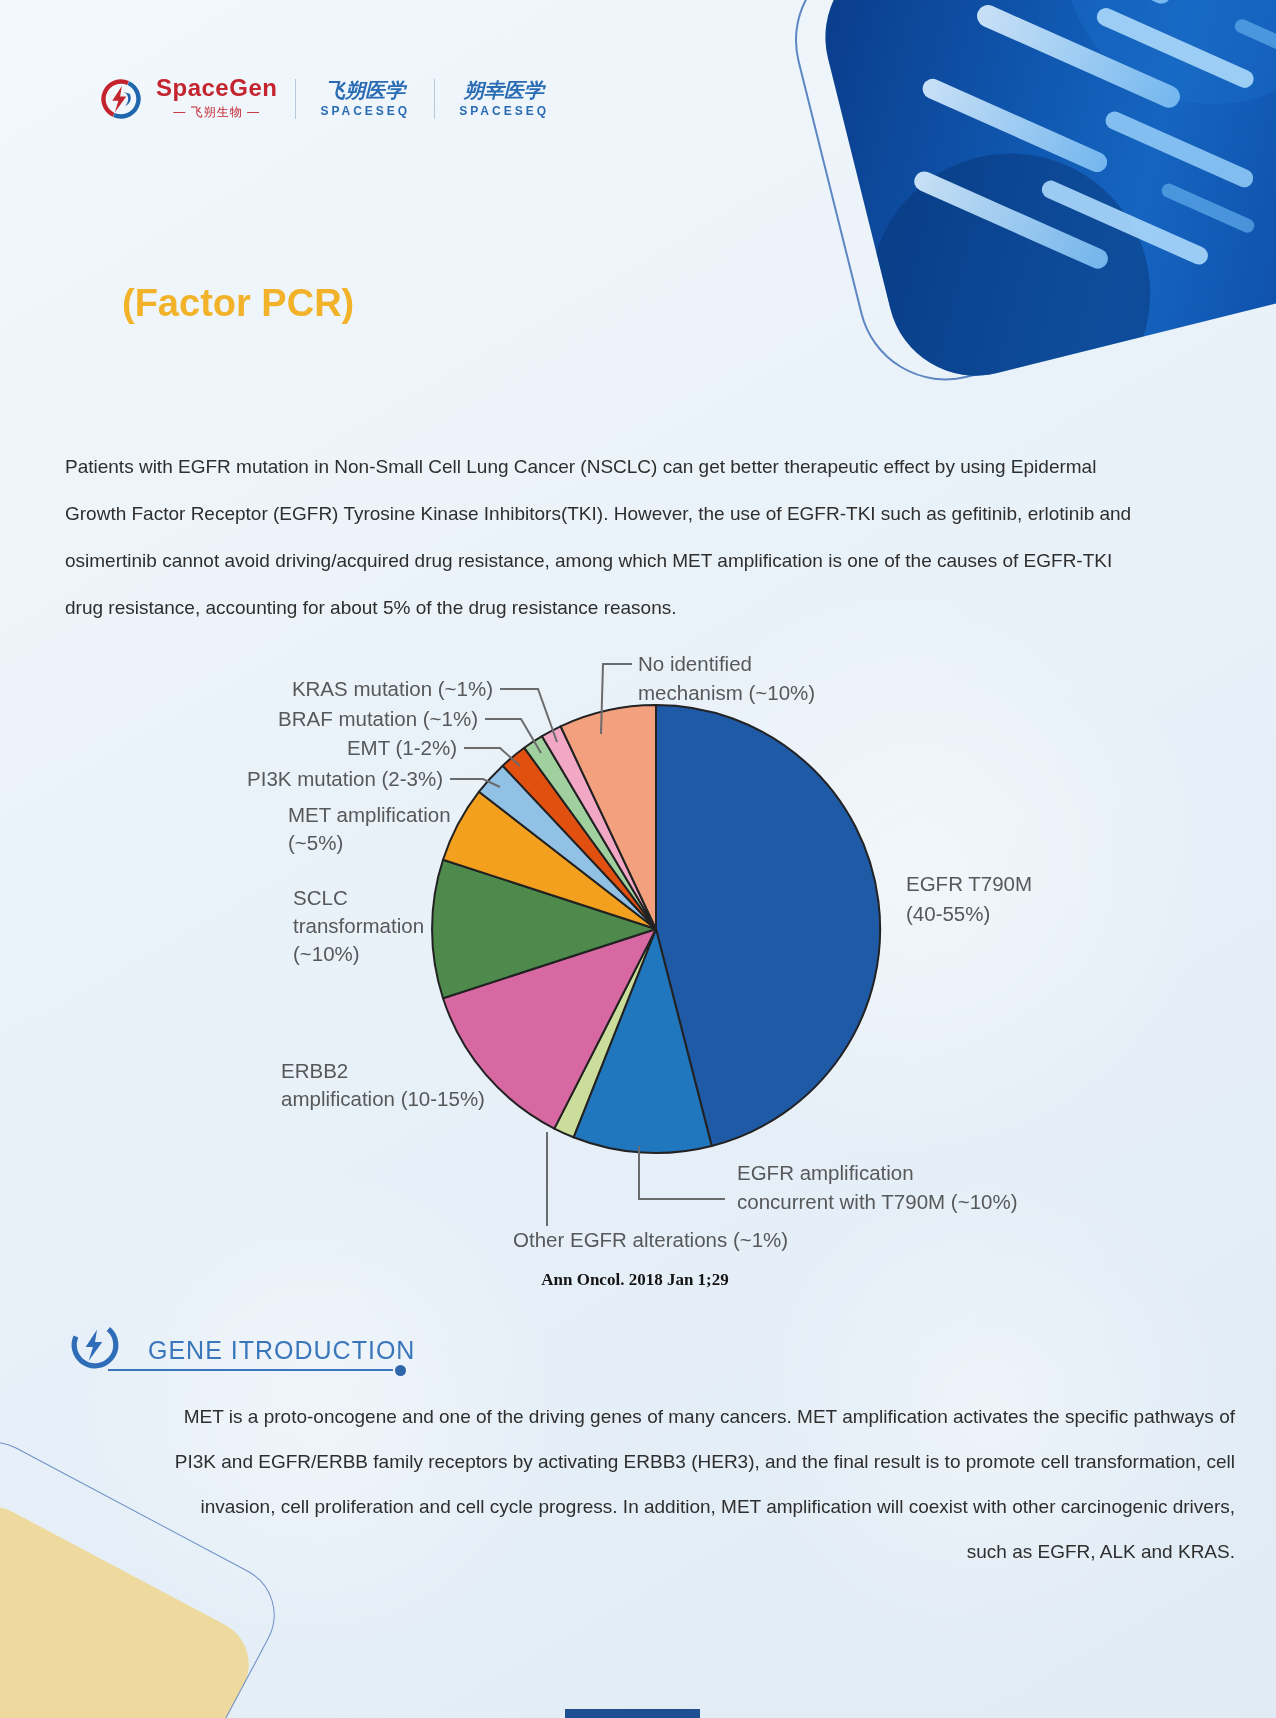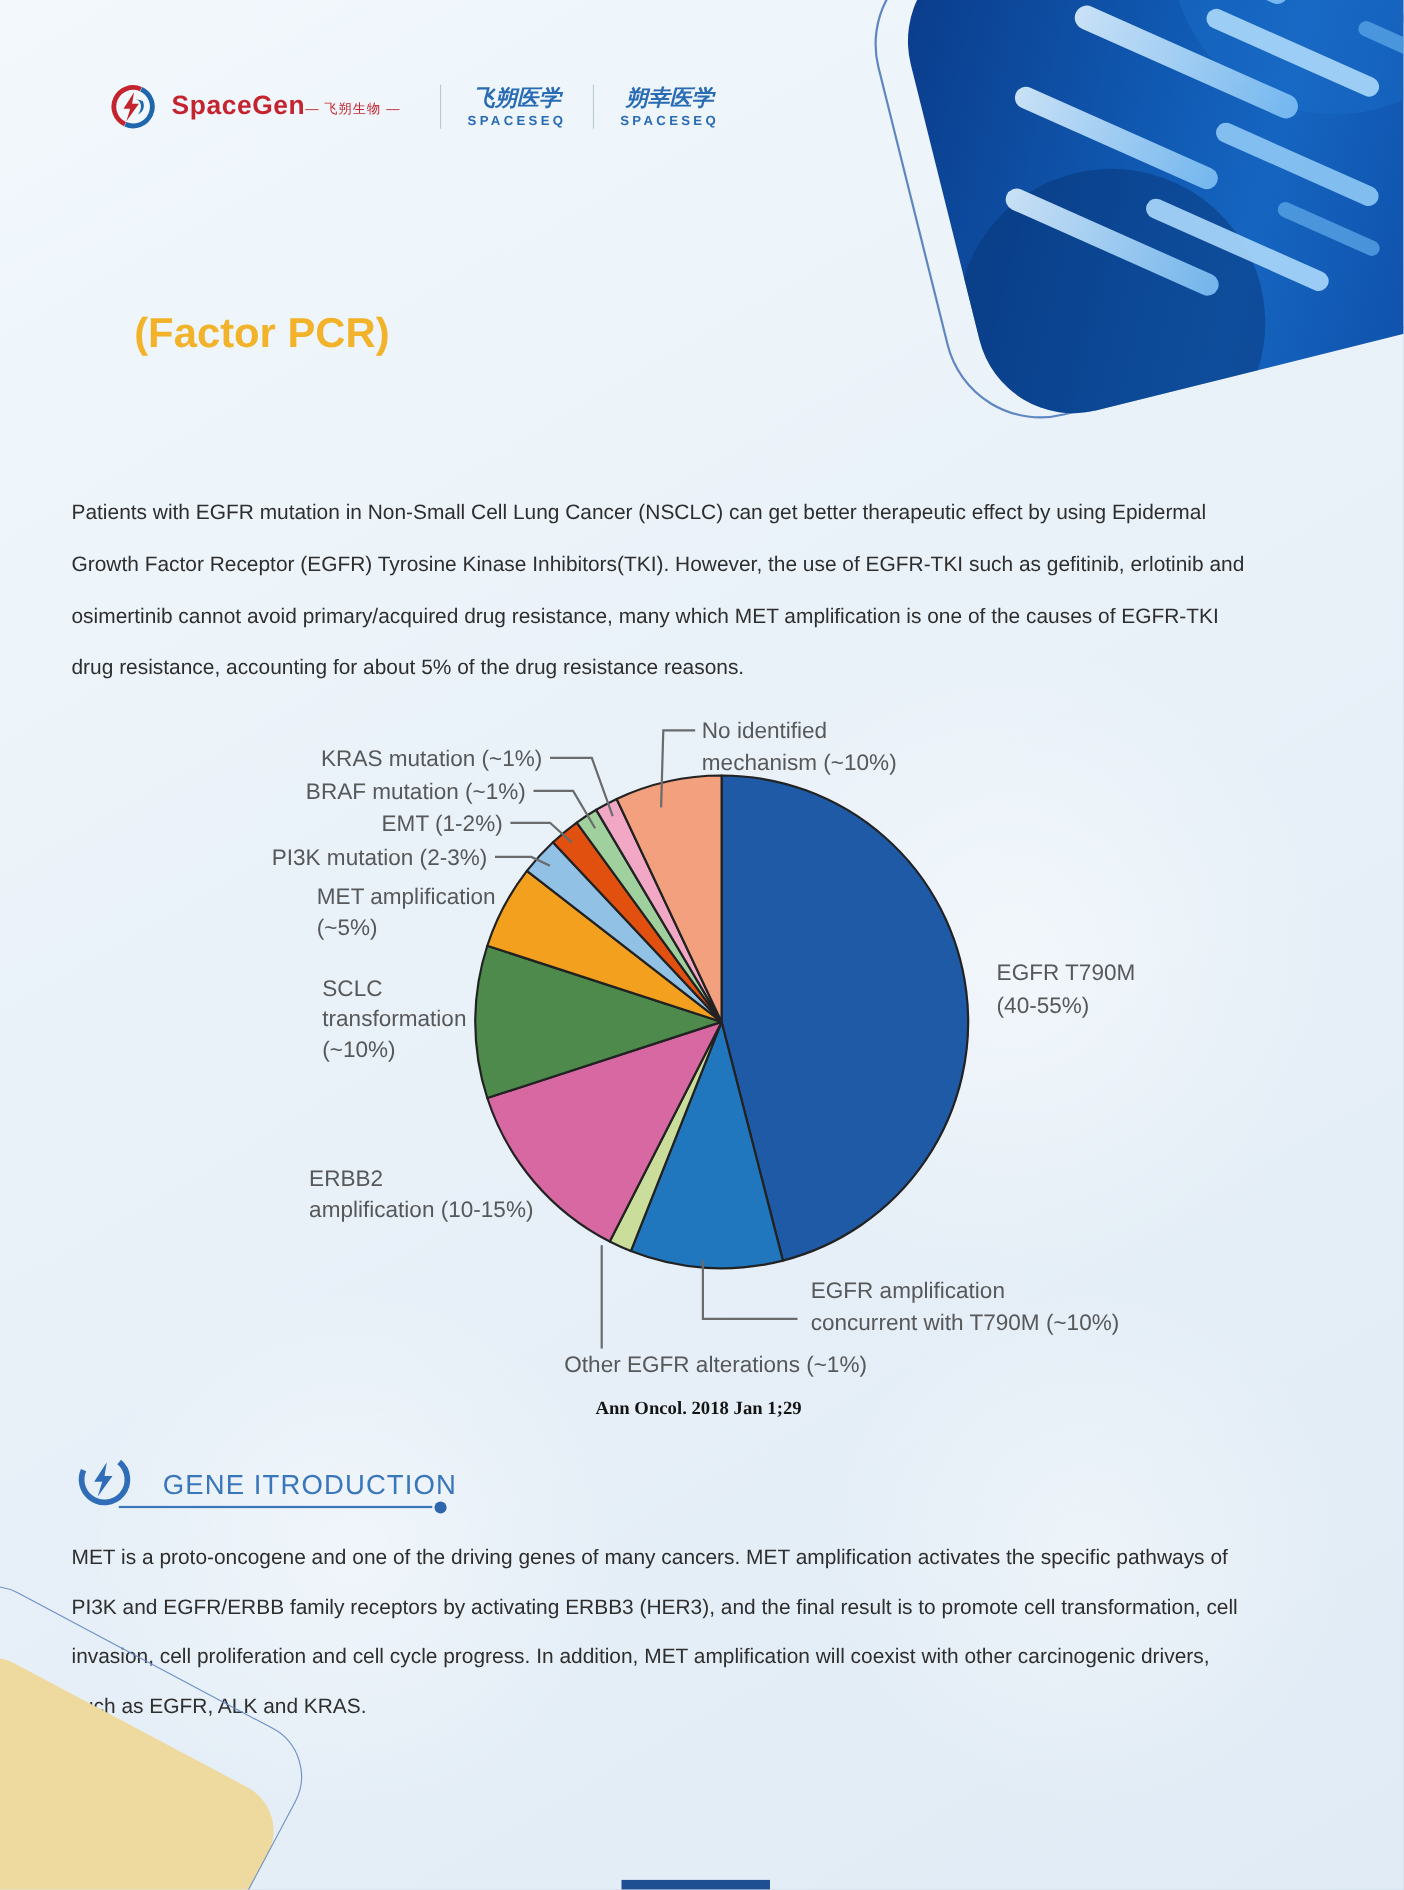--- a/index.html
+++ b/index.html
@@ -4,21 +4,21 @@
 <style>
   html,body{margin:0;padding:0;background:#cfdbe7;}
   .page{position:relative;width:1276px;height:1718px;margin:0 auto;overflow:hidden;
         font-family:"Liberation Sans",sans-serif;
         background:linear-gradient(150deg,#f2f8fc 0%,#eaf2f9 40%,#e0ebf5 100%);}
   .blob{position:absolute;border-radius:50%;pointer-events:none;
         background:radial-gradient(circle,rgba(255,255,255,0.8),rgba(255,255,255,0) 70%);}
   
   .hdr{position:absolute;left:100px;top:76px;display:flex;align-items:center;gap:14px;}
   .hdr .mark{width:42px;height:42px;}
-  .brandcol{display:flex;align-items:center;margin-right:22px;}
+  .brandcol{display:flex;flex-direction:column;align-items:center;margin-right:4px;}
   .brandname{font-size:24px;font-weight:bold;color:#c4242e;letter-spacing:0.5px;line-height:24px;}
   .brandsub{font-size:12px;color:#c4242e;margin-top:4px;letter-spacing:1px;}
   .hdr-div{width:1px;height:40px;background:#b9c9da;}
   .unitcol{display:flex;flex-direction:column;align-items:center;padding:0 10px;}
   .unitcn{font-size:20px;font-weight:bold;color:#2a6cb3;line-height:22px;font-style:italic;}
   .uniten{font-size:12px;font-weight:bold;color:#2a6cb3;letter-spacing:3px;margin-top:3px;}
   
   .dna-outline{position:absolute;left:822px;top:-88px;width:472px;height:432px;border:2px solid #5e86c2;
                border-radius:88px;transform:rotate(-14deg);}
   .dna-panel{position:absolute;left:852px;top:-92px;width:486px;height:434px;border-radius:88px;
@@ -26,21 +26,21 @@
              background:linear-gradient(118deg,#0a3a88 0%,#1059b2 42%,#1565c0 60%,#0c47a1 100%);}
   
   .title1{position:absolute;left:122px;top:232px;font-size:38px;font-weight:bold;color:#3b7ac1;letter-spacing:0.2px;}
   .title2{position:absolute;left:122px;top:282px;font-size:38px;font-weight:bold;color:#f2b32a;}
   
   .para{position:absolute;left:65px;width:1170px;color:#2e2e2e;}
   .para .pline{white-space:nowrap;font-size:19px;}
   .para1{top:443px;}
   .para1 .pline{line-height:47px;height:47px;}
   .para2{top:1394px;}
-  .para2 .pline{line-height:45px;height:45px;}
+  .para2 .pline{line-height:45px;height:45px;text-align:right;}
   
   .pie-wrap{position:absolute;left:150px;top:600px;width:1010px;height:700px;}
   .citation{position:absolute;left:420px;top:1270px;width:430px;text-align:center;
             font-size:17px;font-weight:bold;color:#141414;font-family:Liberation Serif, serif;}
   
   .sect-icon{position:absolute;left:70px;top:1320px;width:50px;height:50px;}
   .sect-title{position:absolute;left:148px;top:1336px;font-size:25px;color:#3a76ba;letter-spacing:1px;}
   .sect-line{position:absolute;left:108px;top:1369px;width:285px;height:2px;background:#3a76ba;}
   .sect-dot{position:absolute;left:395px;top:1365px;width:11px;height:11px;border-radius:50%;background:#2f66ab;}
   
@@ -109,21 +109,21 @@
       <div class="unitcn">朔幸医学</div>
       <div class="uniten">SPACESEQ</div>
     </div>
   </div>
 
   <div class="title2">(Factor PCR)</div>
 
   <div class="para para1">
       <div class="pline">Patients with EGFR mutation in Non-Small Cell Lung Cancer (NSCLC) can get better therapeutic effect by using Epidermal</div>
       <div class="pline">Growth Factor Receptor (EGFR) Tyrosine Kinase Inhibitors(TKI). However, the use of EGFR-TKI such as gefitinib, erlotinib and</div>
-      <div class="pline">osimertinib cannot avoid primary/acquired drug resistance, many which MET amplification is one of the causes of EGFR-TKI</div>
+      <div class="pline">osimertinib cannot avoid driving/acquired drug resistance, among which MET amplification is one of the causes of EGFR-TKI</div>
       <div class="pline">drug resistance, accounting for about 5% of the drug resistance reasons.</div>
     </div>
 
   <div class="pie-wrap">
     <svg id="pie-svg" width="1010" height="700" viewBox="150 600 1010 700">
         <path d="M 656 929 L 656.0 705.0 A 224 224 0 0 1 711.7 1146.0 Z" fill="#1f5aa7" stroke="#222222" stroke-width="2" stroke-linejoin="round"></path>
         <path d="M 656 929 L 711.7 1146.0 A 224 224 0 0 1 573.5 1137.3 Z" fill="#2177bd" stroke="#222222" stroke-width="2" stroke-linejoin="round"></path>
         <path d="M 656 929 L 573.5 1137.3 A 224 224 0 0 1 554.3 1128.6 Z" fill="#cbdd9a" stroke="#222222" stroke-width="2" stroke-linejoin="round"></path>
         <path d="M 656 929 L 554.3 1128.6 A 224 224 0 0 1 443.0 998.2 Z" fill="#d768a2" stroke="#222222" stroke-width="2" stroke-linejoin="round"></path>
         <path d="M 656 929 L 443.0 998.2 A 224 224 0 0 1 443.0 859.8 Z" fill="#4d8a4c" stroke="#222222" stroke-width="2" stroke-linejoin="round"></path>

